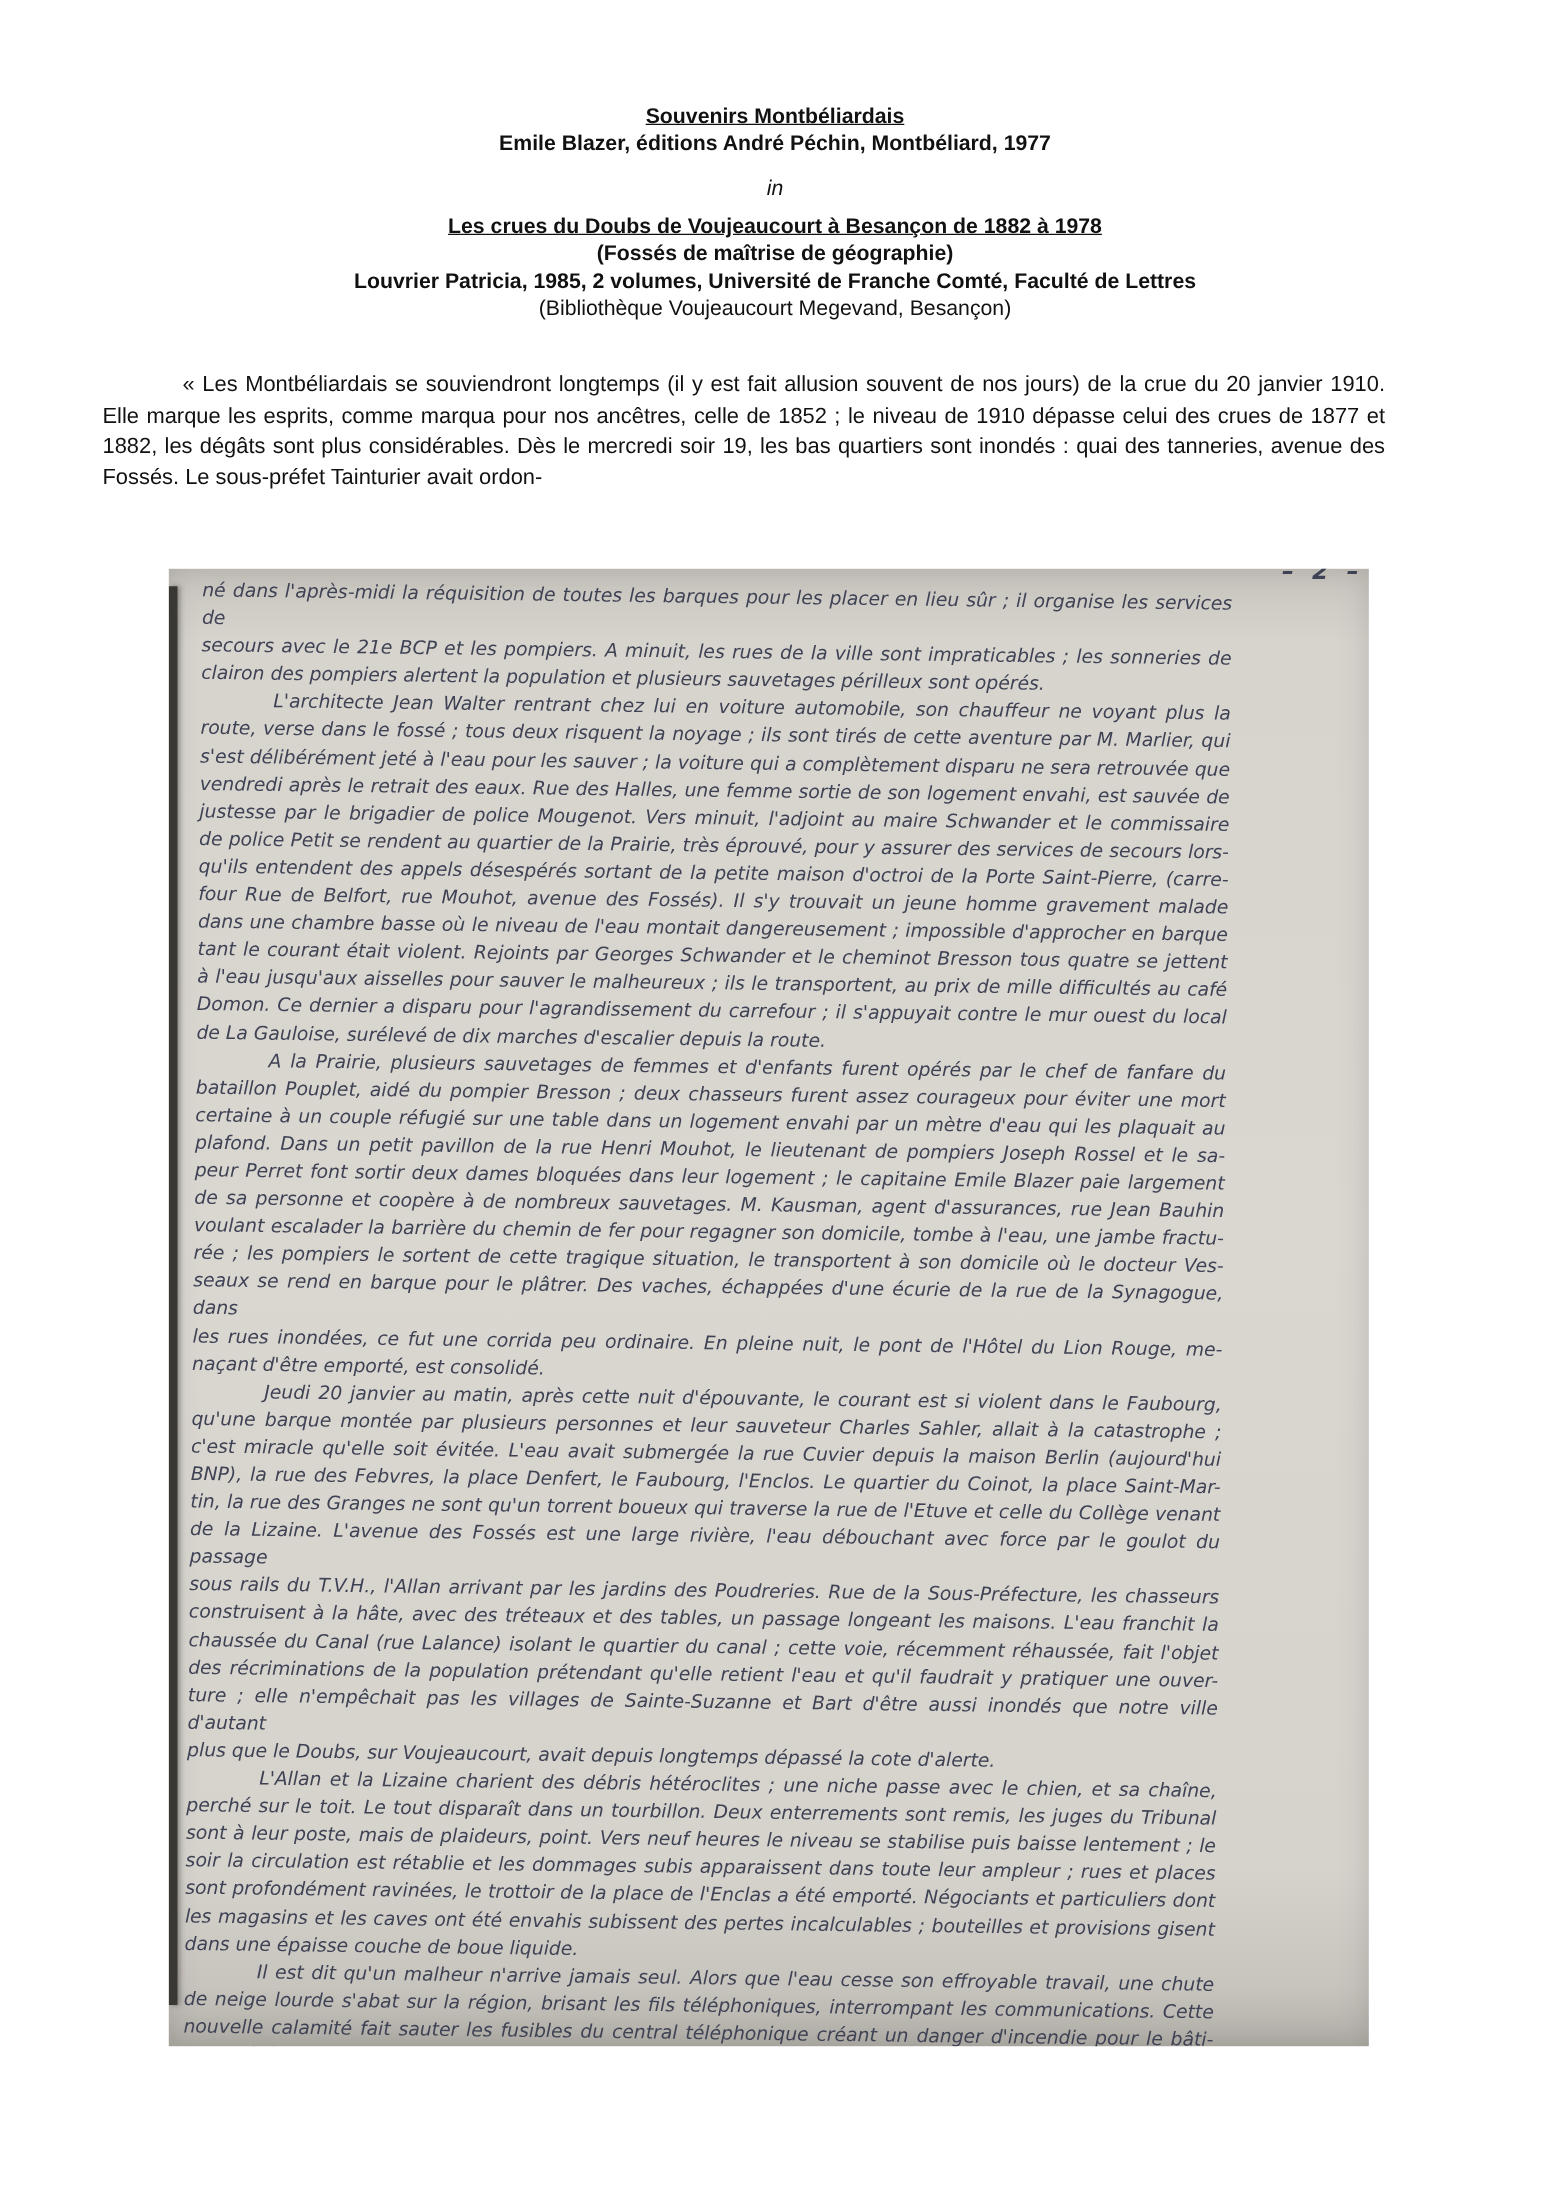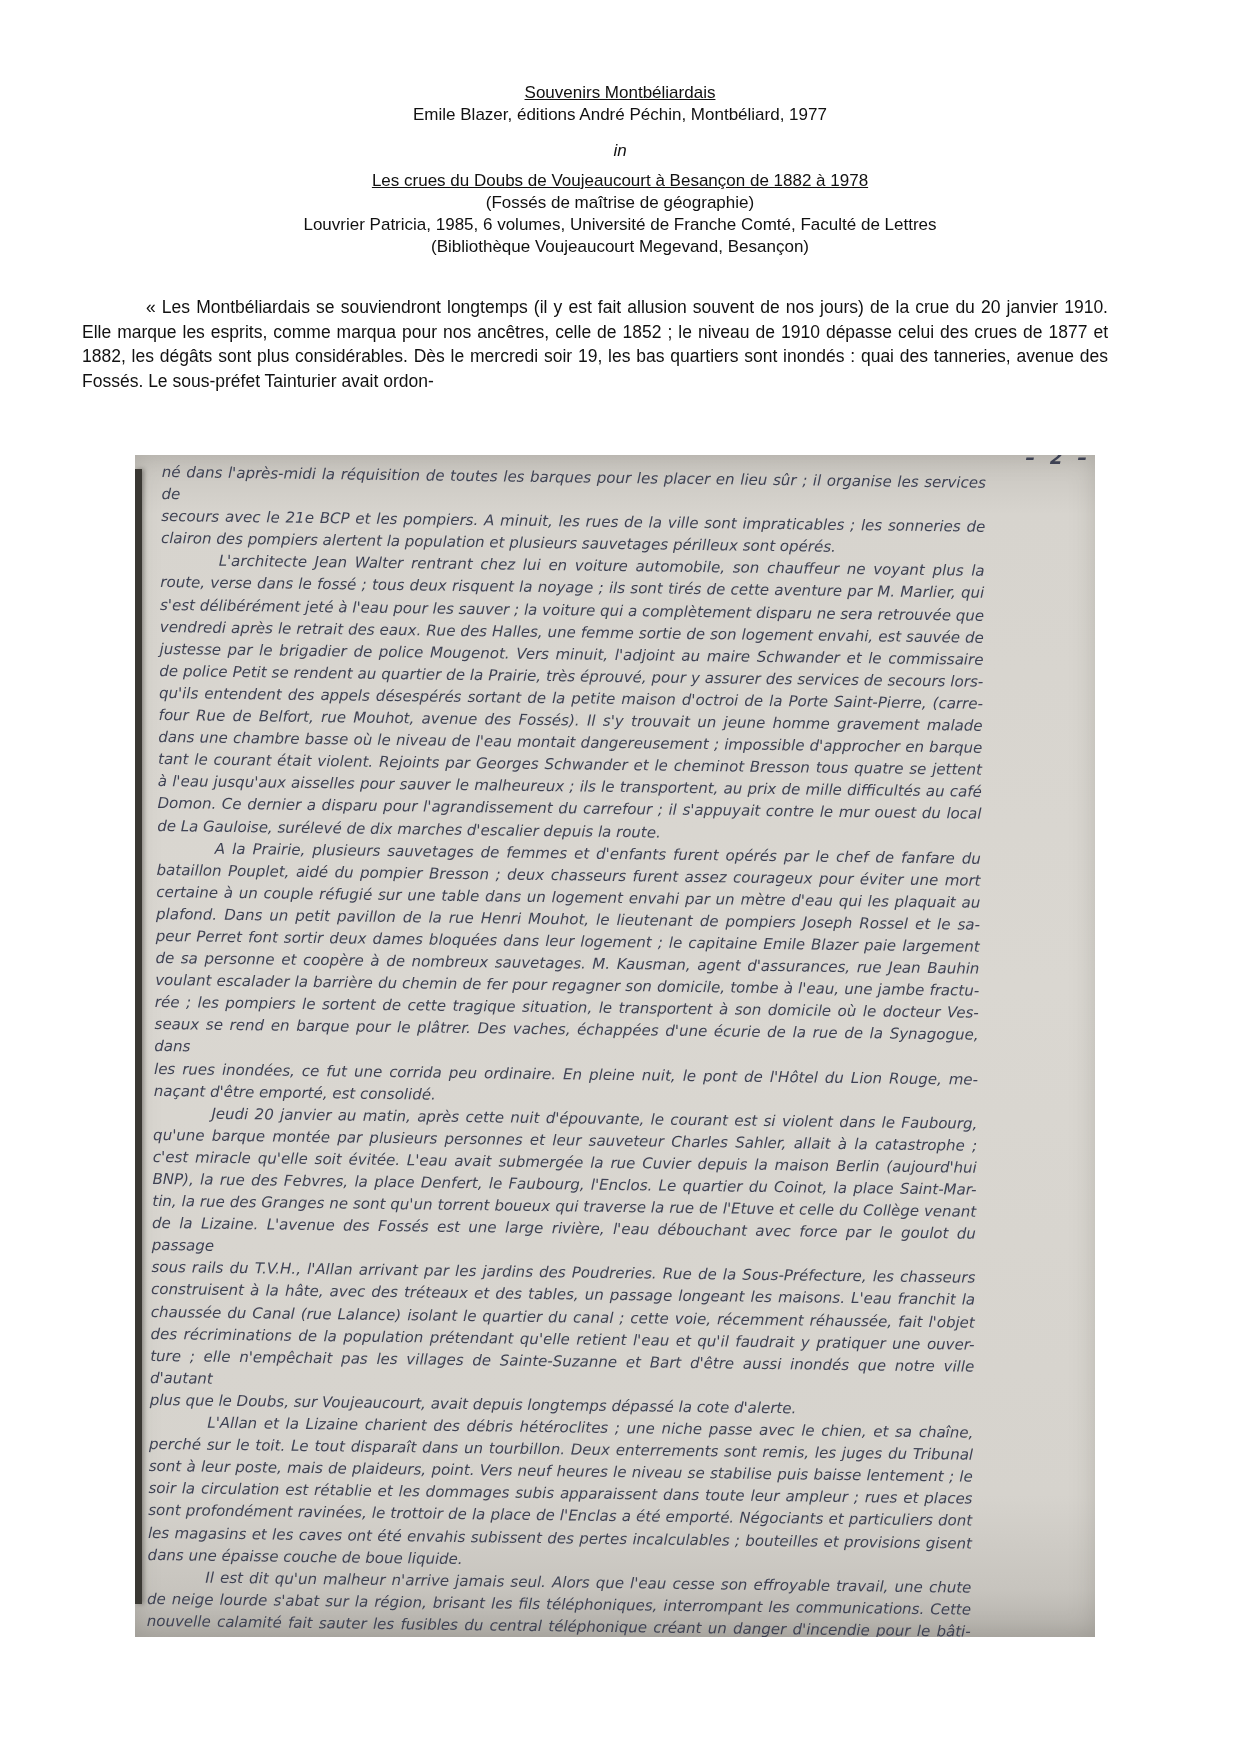--- a/index.html
+++ b/index.html
@@ -11,21 +11,21 @@
     color:#111111;
     overflow:hidden;
   }
   
   .doc-header{
     padding-top:82px;
     text-align:center;
     font-size:17px;
     line-height:22px;
   }
-  .h-bold{font-weight:normal;}
+  .h-bold{font-weight:bold;}
   .h-underline{text-decoration:underline;}
   .h-in{font-style:italic;font-weight:normal;margin:14px 0 8px;}
   
   .intro{
     margin:37px 132px 0 82px;
     text-align:justify;
     text-indent:64px;
     font-size:17.5px;
     line-height:24.5px;
   }
@@ -87,21 +87,21 @@
 <body>
 
 <div class="page">
 
   <header class="doc-header">
     <div class="h-bold h-underline">Souvenirs Montbéliardais</div>
     <div class="h-bold">Emile Blazer, éditions André Péchin, Montbéliard, 1977</div>
     <div class="h-in">in</div>
     <div class="h-bold h-underline">Les crues du Doubs de Voujeaucourt à Besançon de 1882 à 1978</div>
     <div class="h-bold">(Fossés de maîtrise de géographie)</div>
-    <div class="h-bold">Louvrier Patricia, 1985, 6 volumes, Université de Franche Comté, Faculté de Lettres</div>
+    <div class="h-bold">Louvrier Patricia, 1985, 2 volumes, Université de Franche Comté, Faculté de Lettres</div>
     <div>(Bibliothèque Voujeaucourt Megevand, Besançon)</div>
   </header>
 
   <p class="intro">« Les Montbéliardais se souviendront longtemps (il y est fait allusion souvent de nos jours) de la crue du 20 janvier 1910. Elle marque les esprits, comme marqua pour nos ancêtres, celle de 1852 ; le niveau de 1910 dépasse celui des crues de 1877 et 1882, les dégâts sont plus considérables. Dès le mercredi soir 19, les bas quartiers sont inondés : quai des tanneries, avenue des Fossés. Le sous-préfet Tainturier avait ordon-</p>
 
   <div class="scan">
     <div class="scan-edge-left"></div>
     <div class="scan-marker">– 2 –</div>
     <div class="scan-text">
         <div class="scan-line">né dans l'après-midi la réquisition de toutes les barques pour les placer en lieu sûr ; il organise les services de</div>

